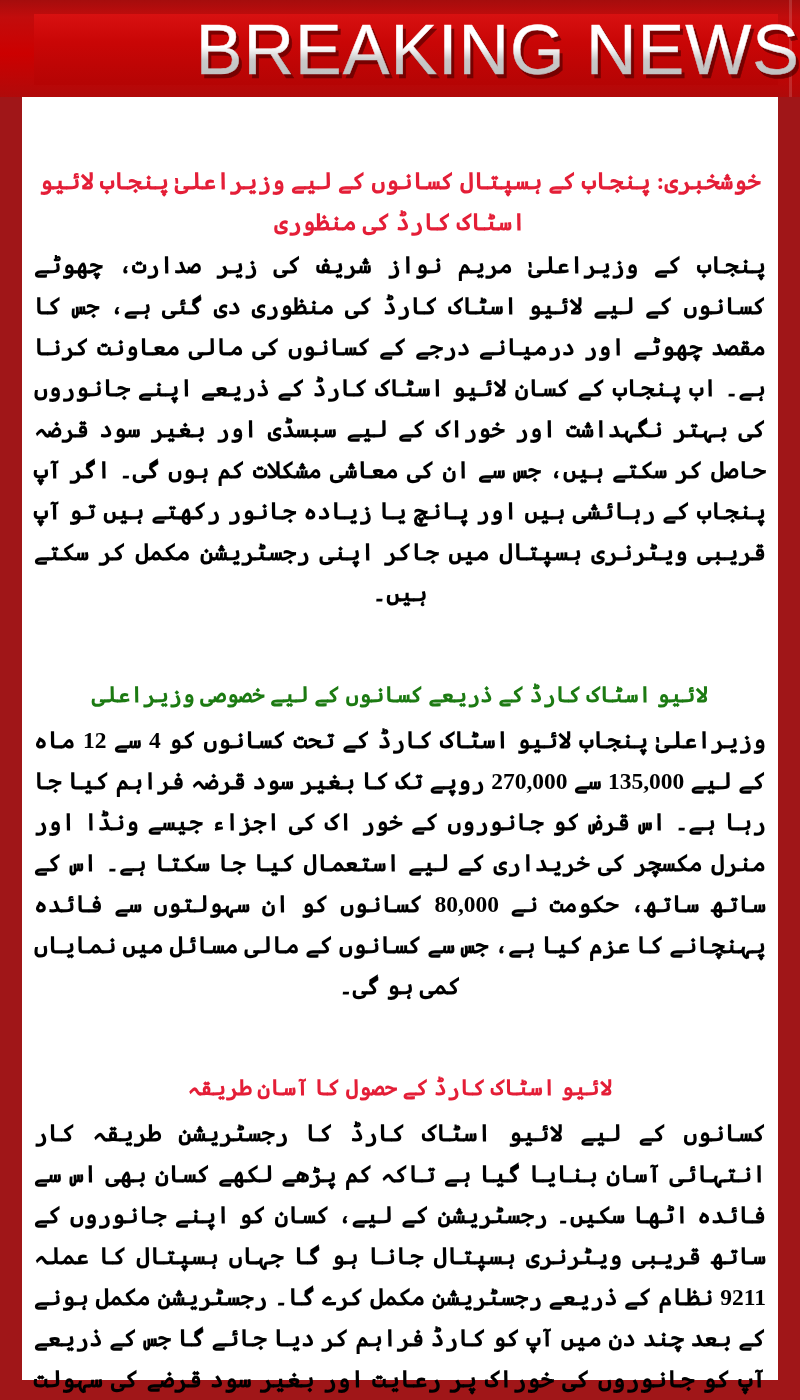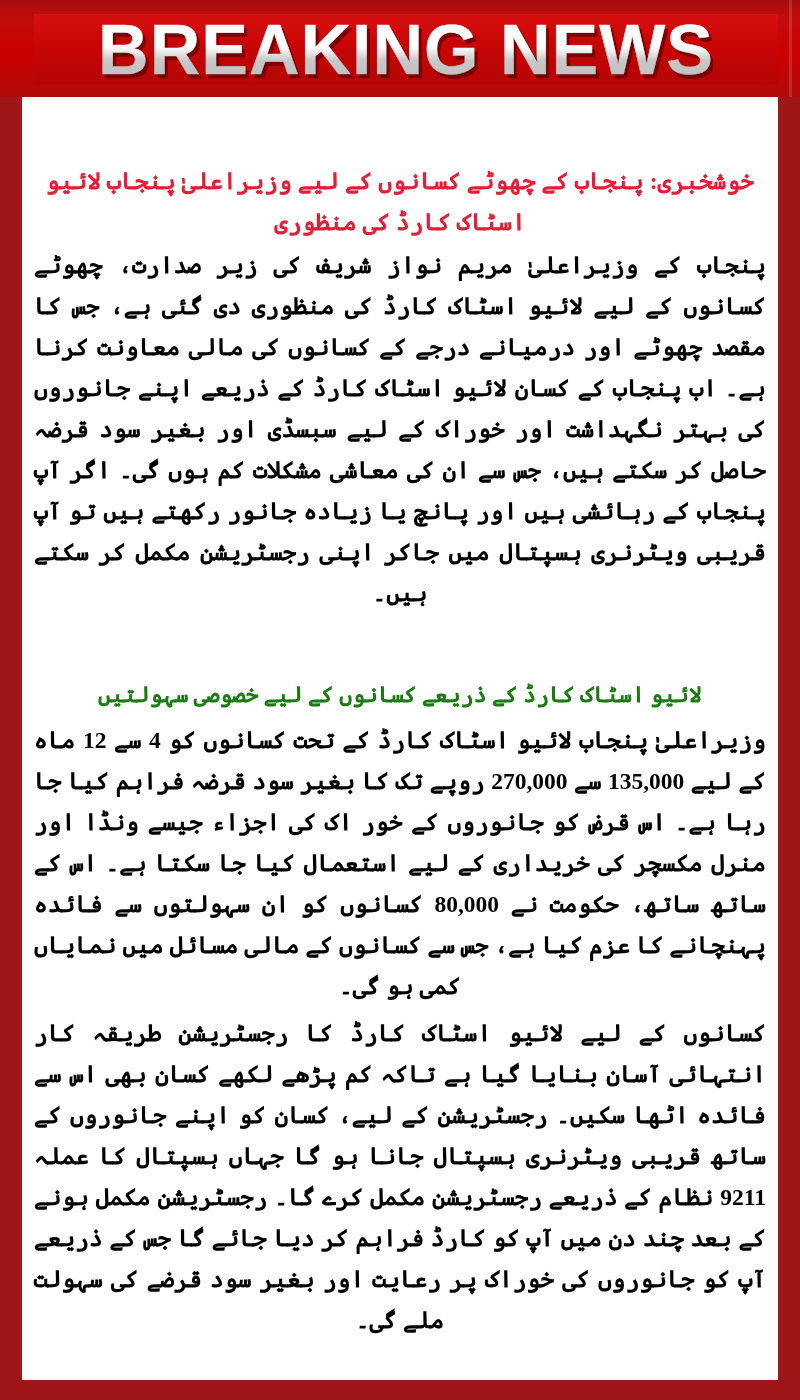--- a/index.html
+++ b/index.html
@@ -44,24 +44,24 @@
     width: 3px;
     background: rgba(255,255,255,0.14);
   }
   .banner-title {
     position: absolute;
     left: 0;
     right: 0;
     top: 8px;
     height: 84px;
     line-height: 84px;
-    text-align: center;
+    text-align: right;
     direction: ltr;
     font-family: "Liberation Sans", "DejaVu Sans", sans-serif;
-    font-weight: 700;
+    font-weight: 400;
     font-size: 70px;
     letter-spacing: 1px;
     -webkit-text-stroke: 0.5px rgba(0,0,0,0.0);
     background: linear-gradient(180deg,
         #ffffff 0%,
         #ffffff 46%,
         #f2f2f2 50%,
         #c9c9c9 62%,
         #bdbdbd 88%,
         #d2d2d2 100%);
@@ -156,28 +156,29 @@
   <div class="banner">
     <div class="banner-inner"></div>
     <div class="banner-edge"></div>
     <div class="banner-title">BREAKING NEWS</div>
   </div>
 
   <div class="frame">
     <div class="frame-pad">
       <div class="article urdu">
 
-        <p class="headline urdu">خوشخبری: پنجاب کے چھوٹے کسانوں کے لیے وزیراعلیٰ پنجاب لائیو اسٹاک کارڈ کی منظوری</p>
+        <p class="headline urdu">خوشخبری: پنجاب کے ہسپتال کسانوں کے لیے وزیراعلیٰ پنجاب لائیو اسٹاک کارڈ کی منظوری</p>
 
         <p class="para urdu">پنجاب کے وزیراعلیٰ مریم نواز شریف کی زیر صدارت، چھوٹے کسانوں کے لیے لائیو اسٹاک کارڈ کی منظوری دی گئی ہے، جس کا مقصد چھوٹے اور درمیانے درجے کے کسانوں کی مالی معاونت کرنا ہے۔ اب پنجاب کے کسان لائیو اسٹاک کارڈ کے ذریعے اپنے جانوروں کی بہتر نگہداشت اور خوراک کے لیے سبسڈی اور بغیر سود قرضہ حاصل کر سکتے ہیں، جس سے ان کی معاشی مشکلات کم ہوں گی۔ اگر آپ پنجاب کے رہائشی ہیں اور پانچ یا زیادہ جانور رکھتے ہیں تو آپ قریبی ویٹرنری ہسپتال میں جاکر اپنی رجسٹریشن مکمل کر سکتے ہیں۔</p>
 
-        <p class="sub-green urdu">لائیو اسٹاک کارڈ کے ذریعے کسانوں کے لیے خصوصی سہولتیں</p>
+        <p class="sub-green urdu">لائیو اسٹاک کارڈ کے ذریعے کسانوں کے لیے خصوصی وزیراعلی</p>
 
         <p class="para urdu para-tight">وزیراعلیٰ پنجاب لائیو اسٹاک کارڈ کے تحت کسانوں کو 4 سے 12 ماہ کے لیے 135,000 سے 270,000 روپے تک کا بغیر سود قرضہ فراہم کیا جا رہا ہے۔ اس قرض کو جانوروں کے خور اک کی اجزاء جیسے ونڈا اور منرل مکسچر کی خریداری کے لیے استعمال کیا جا سکتا ہے۔ اس کے ساتھ ساتھ، حکومت نے 80,000 کسانوں کو ان سہولتوں سے فائدہ پہنچانے کا عزم کیا ہے، جس سے کسانوں کے مالی مسائل میں نمایاں کمی ہو گی۔</p>
 
+        <p class="sub-red urdu">لائیو اسٹاک کارڈ کے حصول کا آسان طریقہ</p>
 
         <p class="para urdu para-tight">کسانوں کے لیے لائیو اسٹاک کارڈ کا رجسٹریشن طریقہ کار انتہائی آسان بنایا گیا ہے تاکہ کم پڑھے لکھے کسان بھی اس سے فائدہ اٹھا سکیں۔ رجسٹریشن کے لیے، کسان کو اپنے جانوروں کے ساتھ قریبی ویٹرنری ہسپتال جانا ہو گا جہاں ہسپتال کا عملہ 9211 نظام کے ذریعے رجسٹریشن مکمل کرے گا۔ رجسٹریشن مکمل ہونے کے بعد چند دن میں آپ کو کارڈ فراہم کر دیا جائے گا جس کے ذریعے آپ کو جانوروں کی خوراک پر رعایت اور بغیر سود قرضے کی سہولت ملے گی۔</p>
 
       </div>
     </div>
   </div>
 
 </div>
 
 </body></html>

